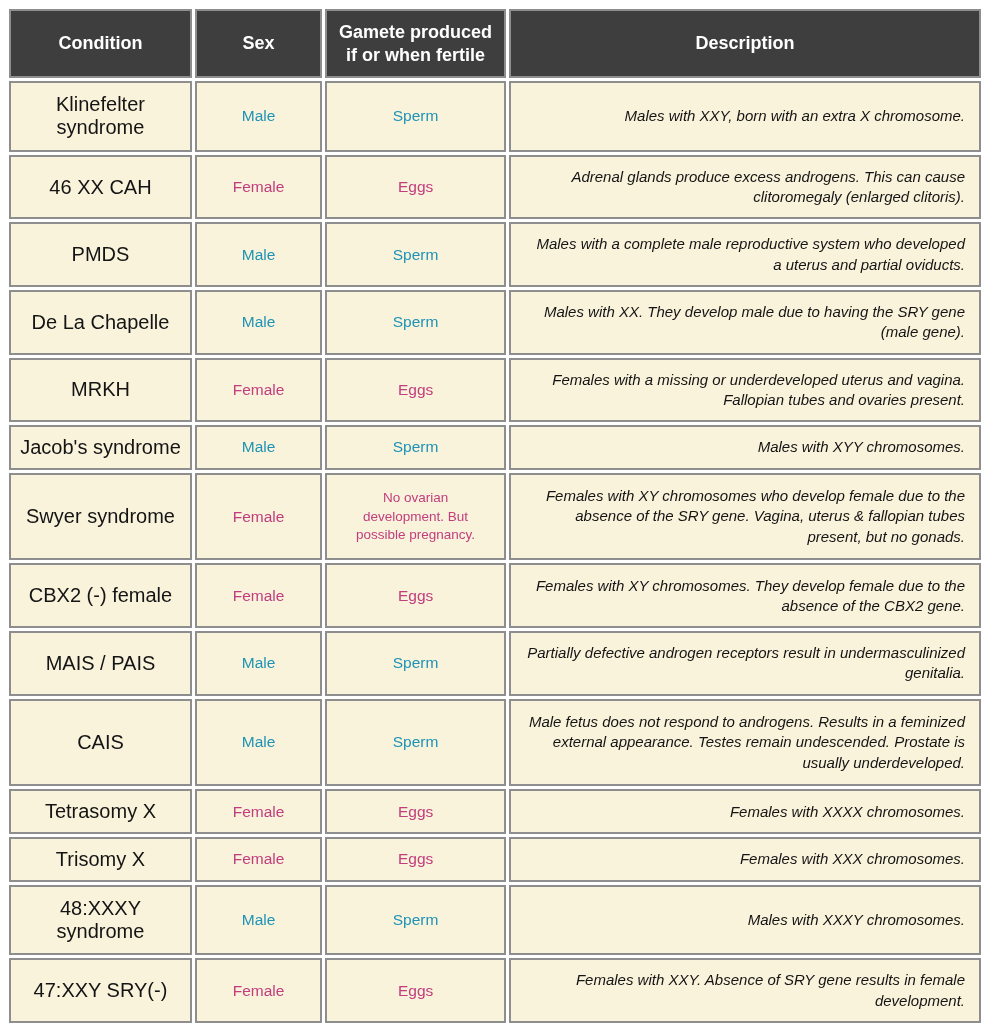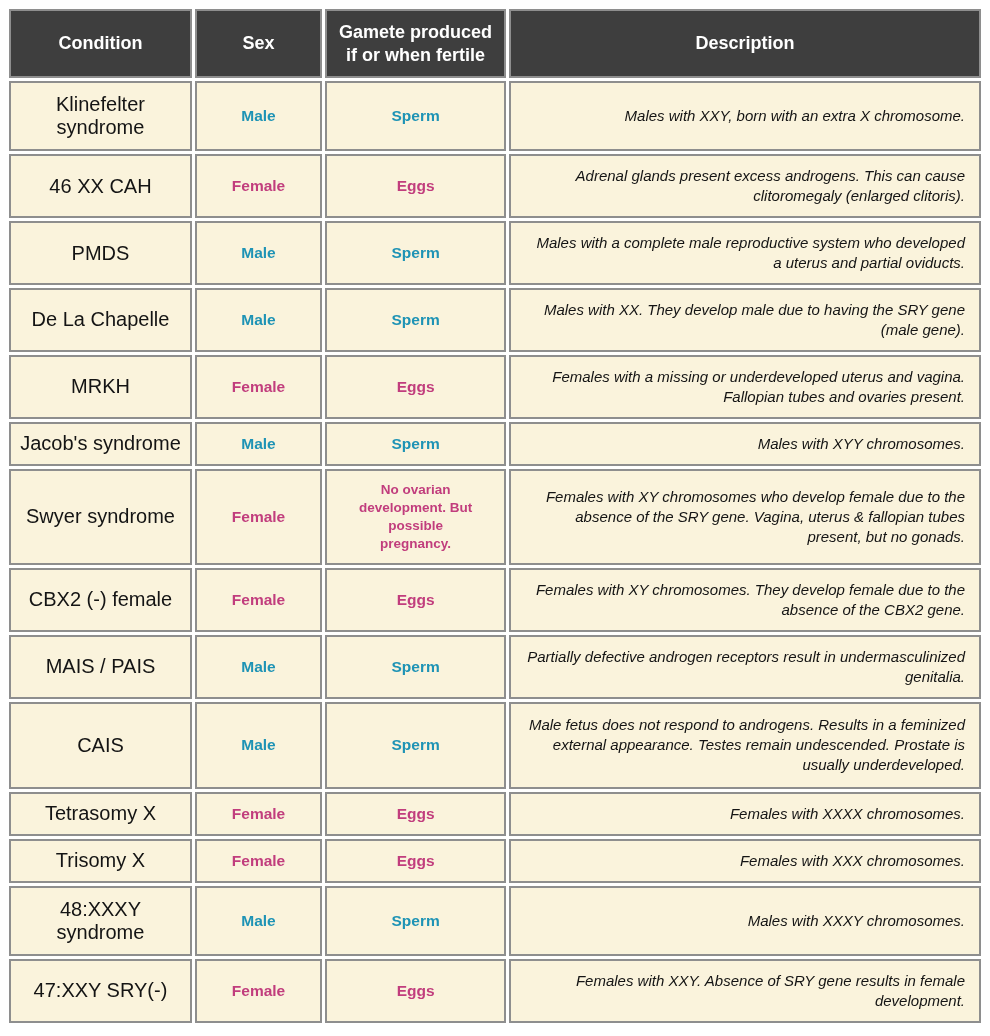--- a/index.html
+++ b/index.html
@@ -40,21 +40,21 @@
     font-weight: bold;
     line-height: 1.25;
     padding: 10px 6px;
   }
   td.condition {
     font-size: 20px;
     font-weight: 400;
   }
   td.sex, td.gamete {
     font-size: 15.5px;
-    font-weight: bold;
+    font-weight: normal;
   }
   td.gamete.small-gamete {
     font-size: 13.5px;
     line-height: 1.35;
     padding: 4px 25px;
     margin-left: 33px;
   }
   td.description {
     font-size: 15px;
     font-style: italic;
@@ -88,21 +88,21 @@
     <td class="condition">Klinefelter syndrome</td>
     <td class="sex male">Male</td>
     <td class="gamete male">Sperm</td>
     <td class="description">Males with XXY, born with an extra X chromosome.</td>
   </tr>
 
   <tr>
     <td class="condition">46 XX CAH</td>
     <td class="sex female">Female</td>
     <td class="gamete female">Eggs</td>
-    <td class="description">Adrenal glands present excess androgens. This can cause clitoromegaly (enlarged clitoris).</td>
+    <td class="description">Adrenal glands produce excess androgens. This can cause clitoromegaly (enlarged clitoris).</td>
   </tr>
 
   <tr>
     <td class="condition">PMDS</td>
     <td class="sex male">Male</td>
     <td class="gamete male">Sperm</td>
     <td class="description">Males with a complete male reproductive system who developed a uterus and partial oviducts.</td>
   </tr>
 
   <tr>

